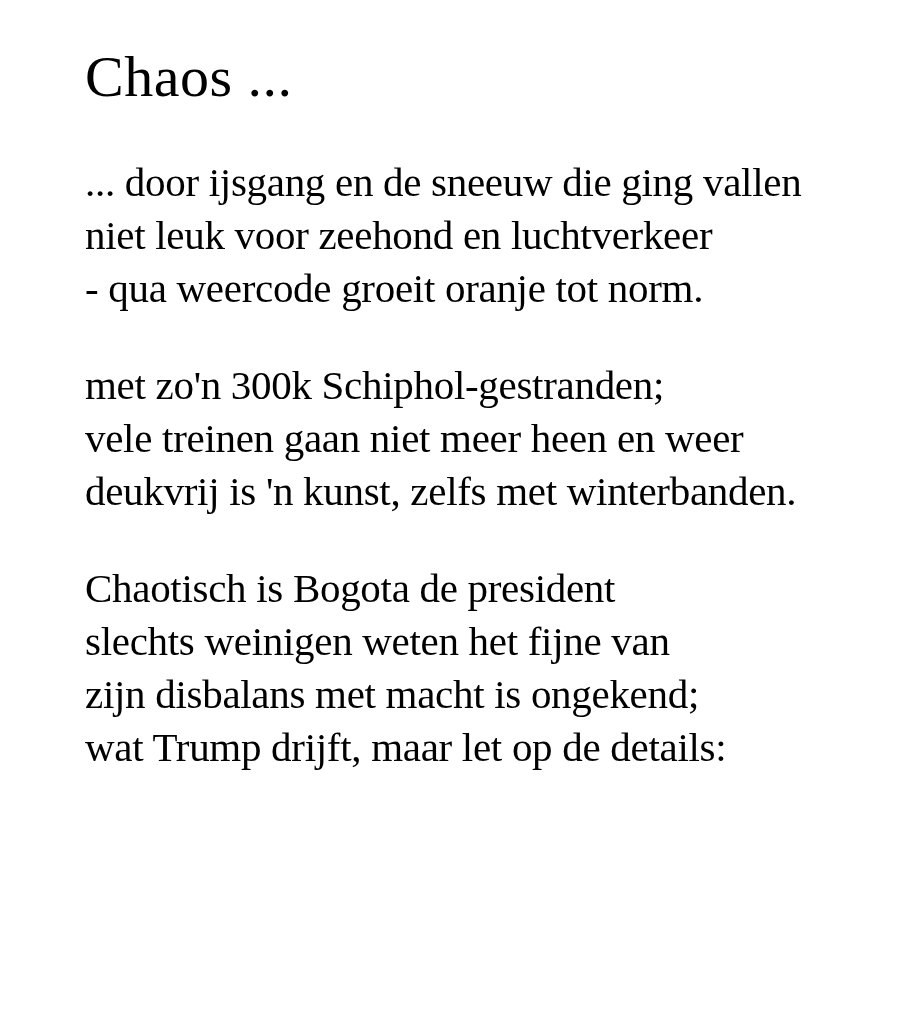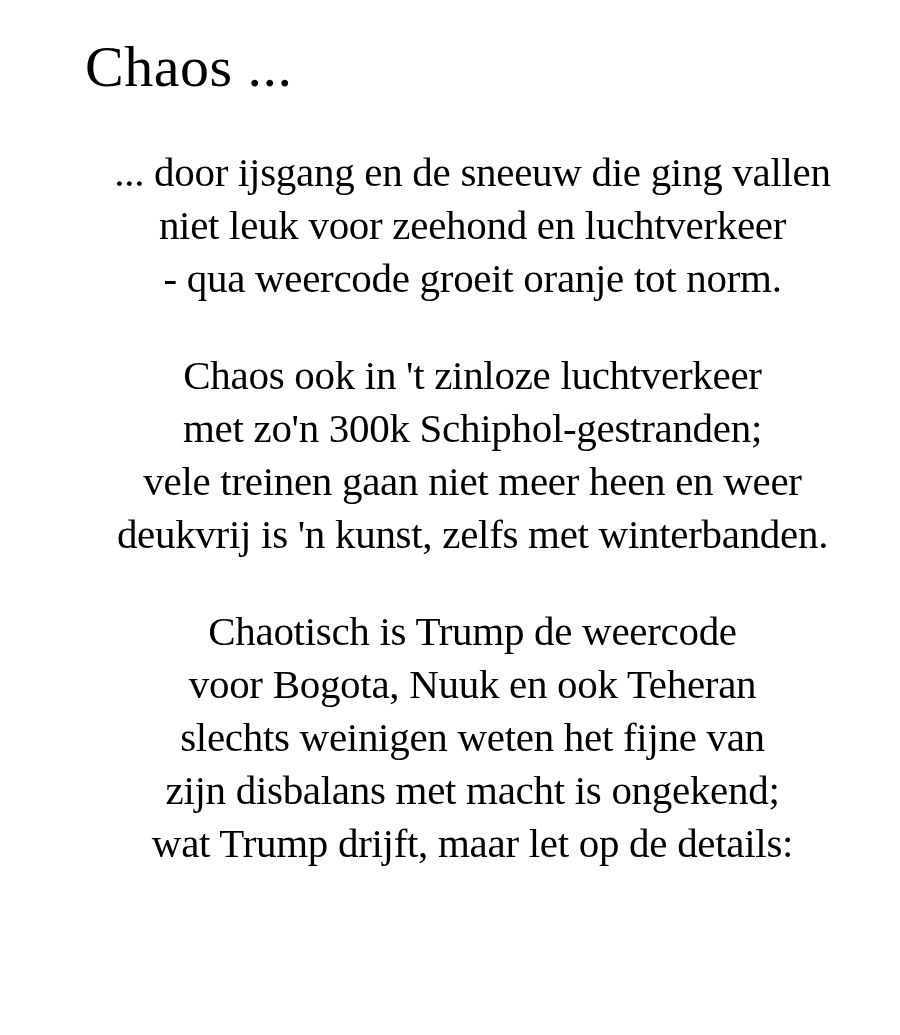--- a/index.html
+++ b/index.html
@@ -10,34 +10,33 @@
     background: #ffffff;
     font-family: "Liberation Serif", "DejaVu Serif", serif;
     color: #000000;
   }
   .page {
     position: relative;
     width: 900px;
     height: 1035px;
     box-sizing: border-box;
     background: #ffffff;
-    padding: 32px 40px 0 85px;
+    padding: 42px 40px 0 85px;
     overflow: hidden;
     border-radius: 9px;
   }
   .title {
     font-size: 58px;
     font-weight: 400;
     line-height: 1.2;
     margin: 0 0 44px 0;
     letter-spacing: 0.5px;
   }
   .stanza {
     margin: 0 0 44px 0;
-    text-align: center;
   }
   .line {
     margin: 0;
     font-size: 41px;
     line-height: 53px;
     letter-spacing: -0.3px;
     white-space: nowrap;
   }
 </style>
 </head>
@@ -46,26 +45,24 @@
 <main class="page">
   <h1 class="title">Chaos ...</h1>
 
   <section class="stanza">
     <p class="line">... door ijsgang en de sneeuw die ging vallen</p>
     <p class="line">niet leuk voor zeehond en luchtverkeer</p>
     <p class="line">- qua weercode groeit oranje tot norm.</p>
   </section>
 
   <section class="stanza">
-    <p class="line">Chaos ook in 't zinloze luchtverkeer</p>
     <p class="line">met zo'n 300k Schiphol-gestranden;</p>
     <p class="line">vele treinen gaan niet meer heen en weer</p>
     <p class="line">deukvrij is 'n kunst, zelfs met winterbanden.</p>
   </section>
 
   <section class="stanza">
-    <p class="line">Chaotisch is Trump de weercode</p>
-    <p class="line">voor Bogota, Nuuk en ook Teheran</p>
+    <p class="line">Chaotisch is Bogota de president</p>
     <p class="line">slechts weinigen weten het fijne van</p>
     <p class="line">zijn disbalans met macht is ongekend;</p>
     <p class="line">wat Trump drijft, maar let op de details:</p>
   </section>
 </main>
 
 </body></html>

